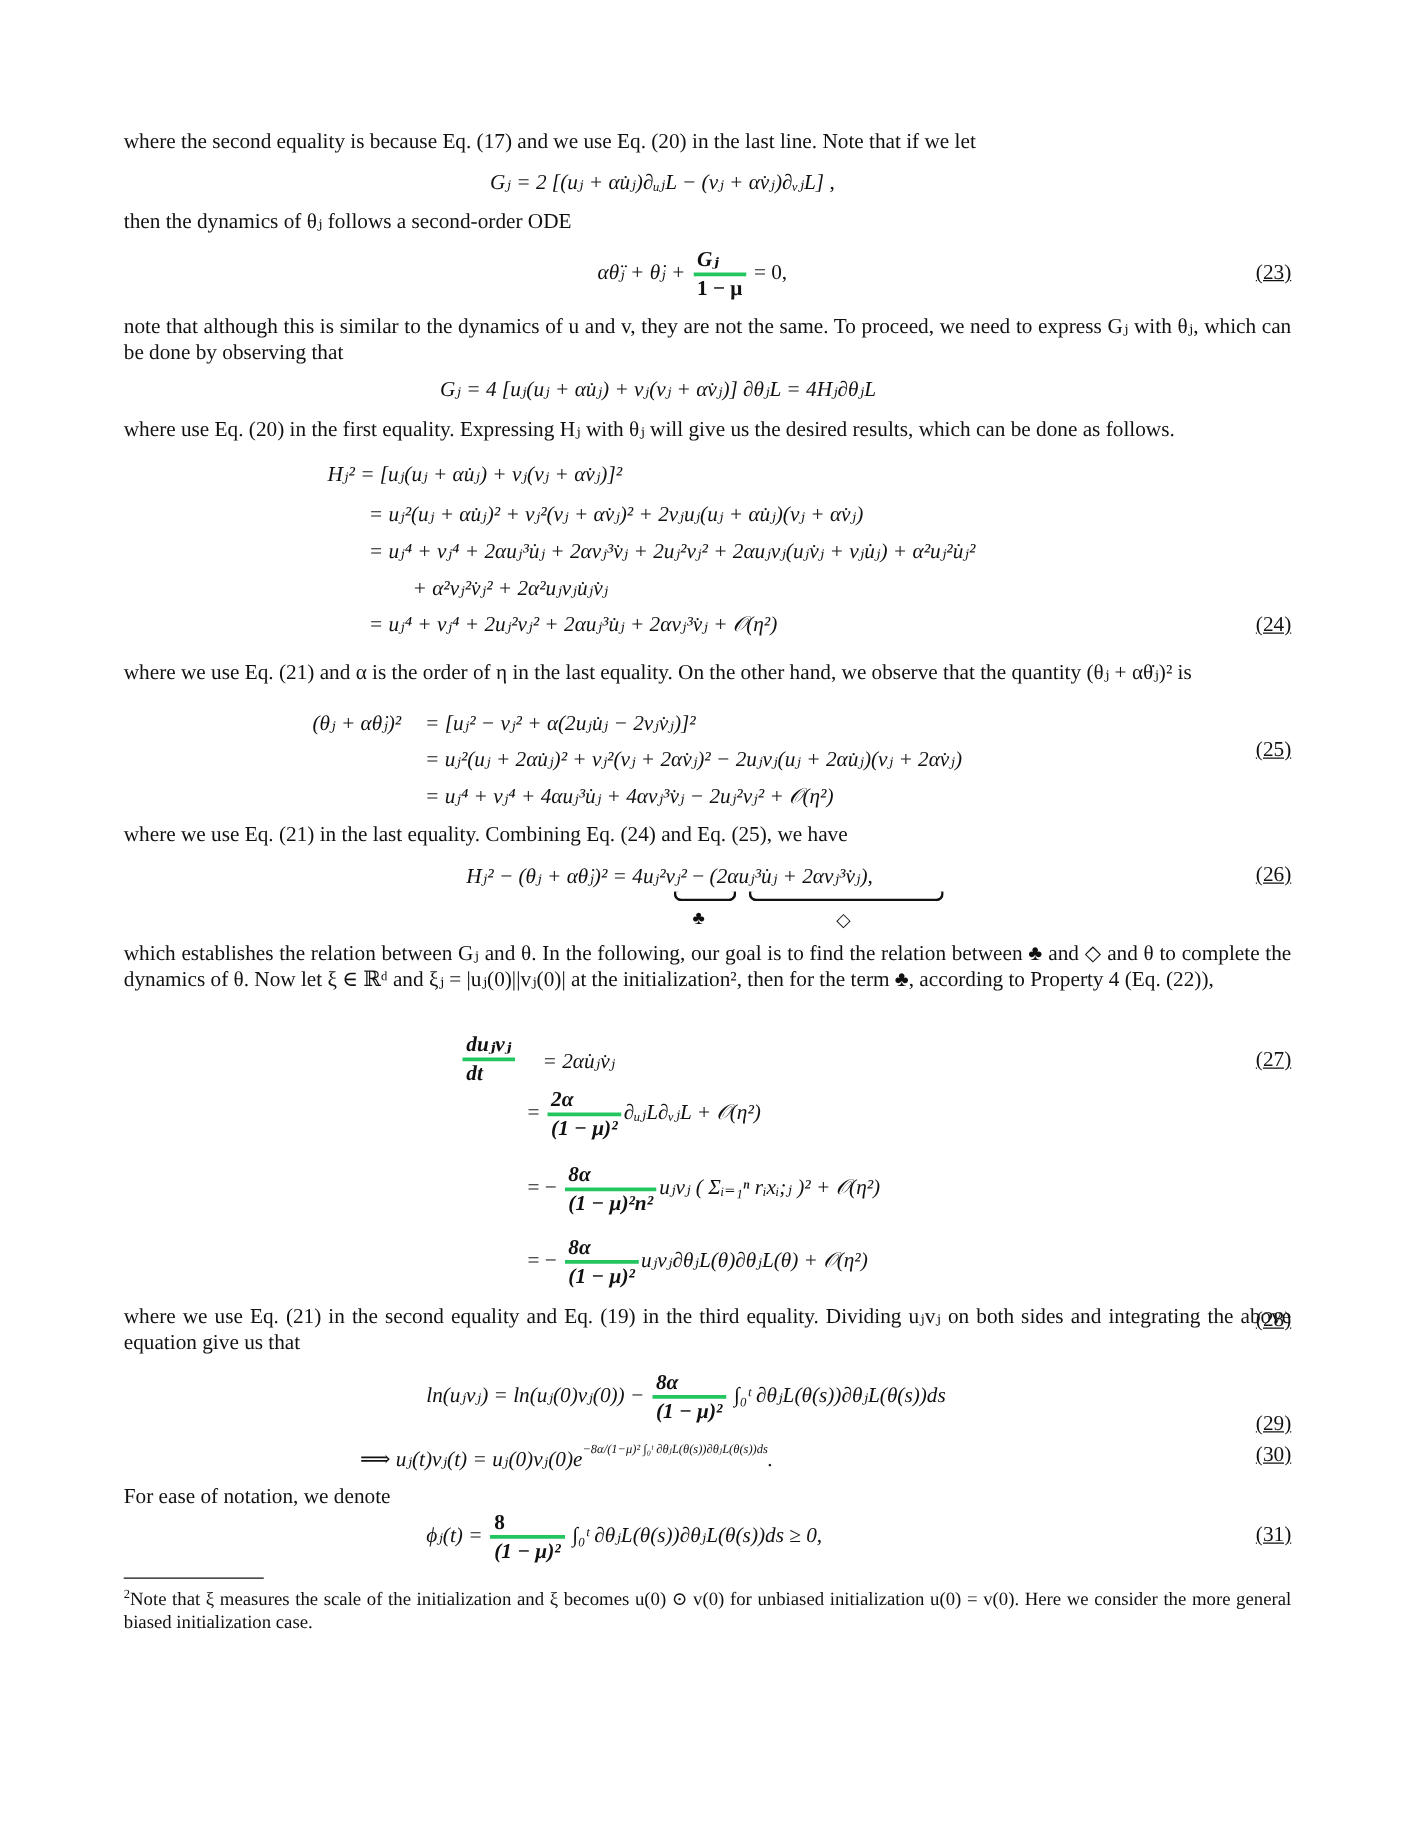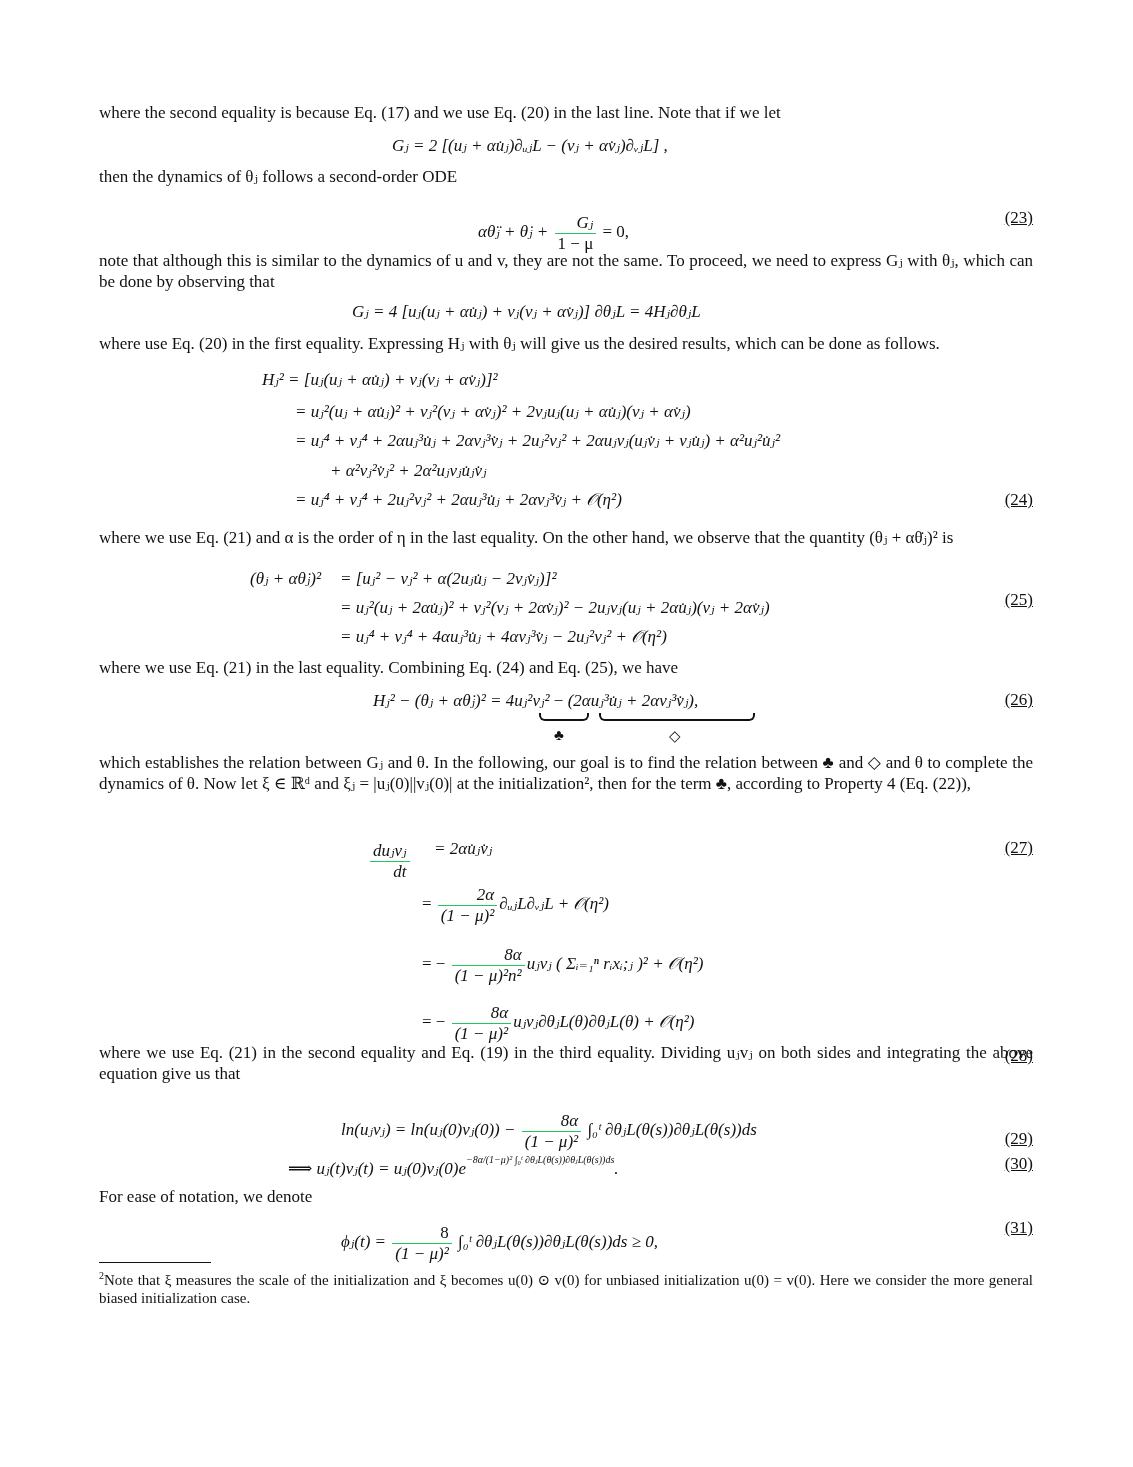--- a/index.html
+++ b/index.html
@@ -3,23 +3,23 @@
 <meta charset="utf-8">
 <style>
   html,body{margin:0;padding:0;background:#fff;}
   body{width:1133px;height:1467px;position:relative;overflow:hidden;color:#111;
        font-family:"Liberation Serif","DejaVu Serif",serif;font-size:17px;}
   .p{position:absolute;left:99px;width:934px;line-height:21px;text-align:justify;}
   .eq{position:absolute;white-space:nowrap;font-family:"Liberation Serif","DejaVu Serif",serif;font-style:italic;font-size:17px;line-height:21px;}
   .num{position:absolute;right:100px;font-size:17px;font-style:normal;text-decoration:underline;}
   .rm{font-style:normal;}
   sub,sup{font-size:11px;}
-  .frac{display:inline-block;vertical-align:middle;text-align:right;margin:15px 2px;}
+  .frac{display:inline-block;vertical-align:middle;text-align:left;margin:0 2px;font-weight:bold;}
   .frac>span{display:block;padding:0 3px;line-height:20px;}
-  .frac>span.den{border-top:1px solid #22c55e;}
+  .frac>span.den{border-top:3px solid #22c55e;}
   .brace{position:absolute;border:2px solid #111;border-top:none;height:6px;border-radius:0 0 6px 6px;}
   .sym{position:absolute;font-style:normal;font-size:15px;}
   .fnrule{position:absolute;left:99px;top:1262px;width:112px;border-top:1px solid #111;}
   .fn{position:absolute;left:99px;width:934px;top:1267px;font-size:15px;line-height:18px;text-align:justify;}
 </style>
 </head>
 <body>
 
 <div class="p" style="top:102px">where the second equality is because Eq. (17) and we use Eq. (20) in the last line. Note that if we let</div>
 <div class="eq" style="left:392px;top:135px">Gⱼ = 2 [(uⱼ + αu̇ⱼ)∂ᵤⱼL − (vⱼ + αv̇ⱼ)∂ᵥⱼL] ,</div>

